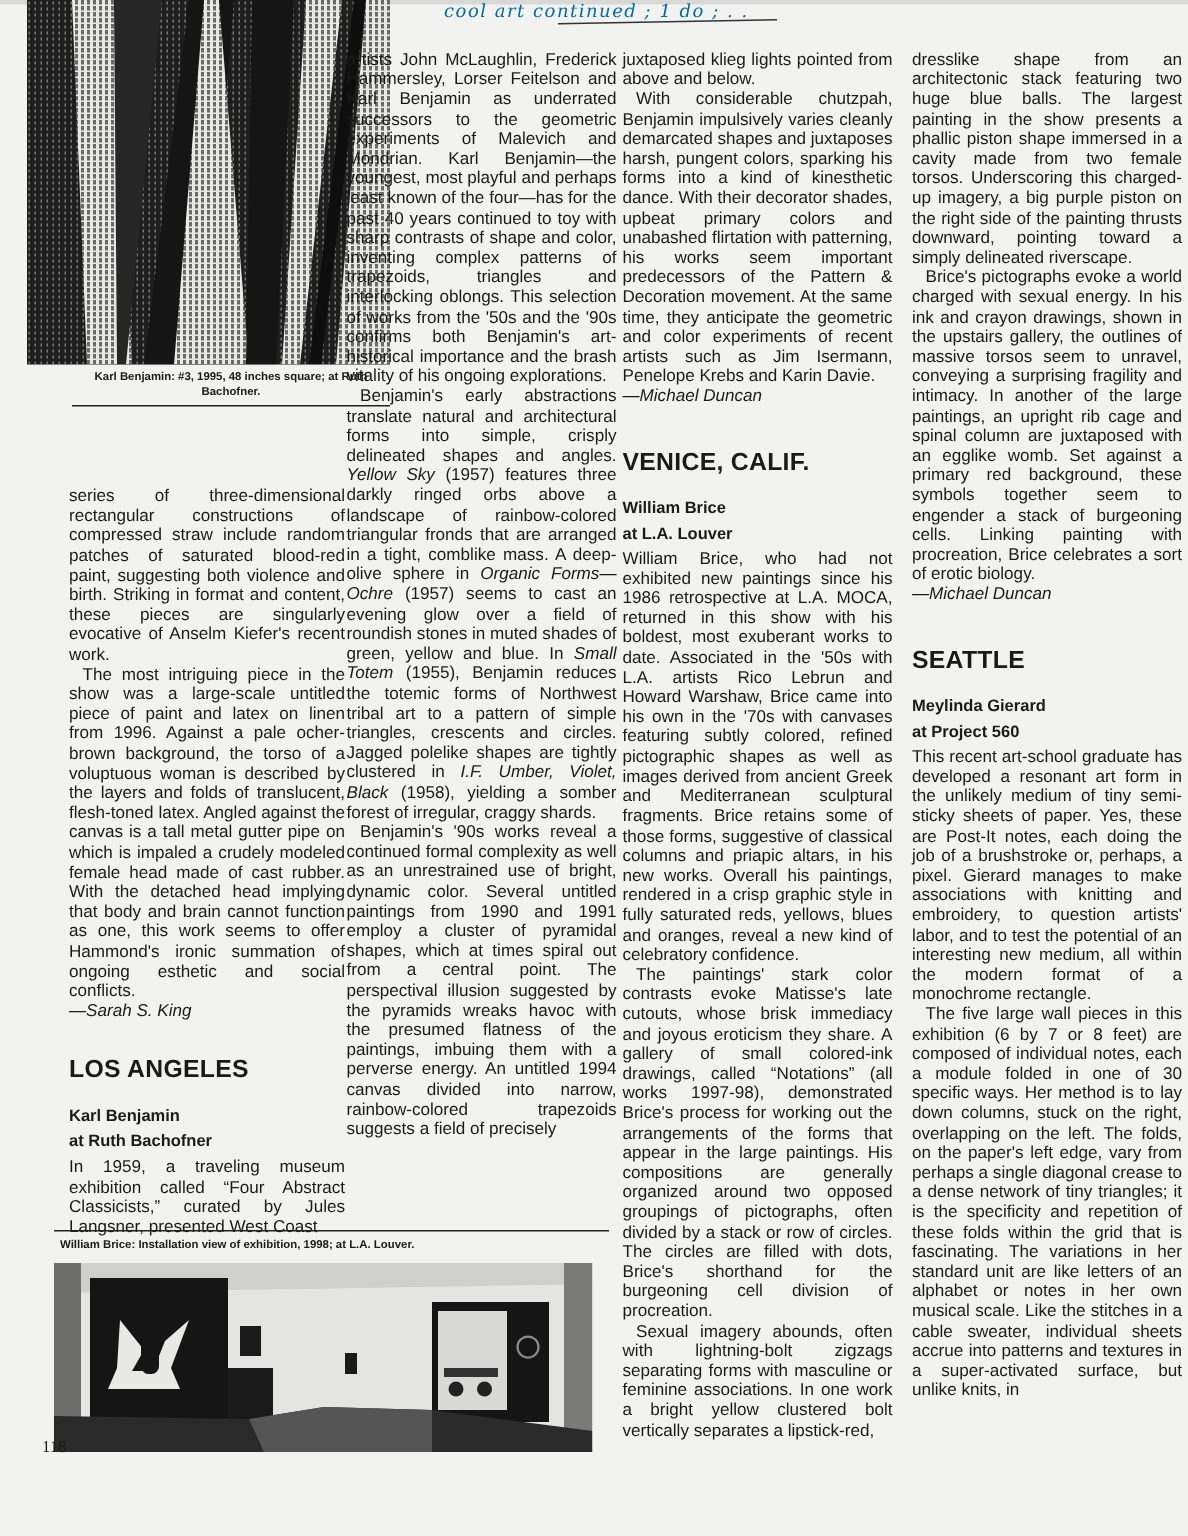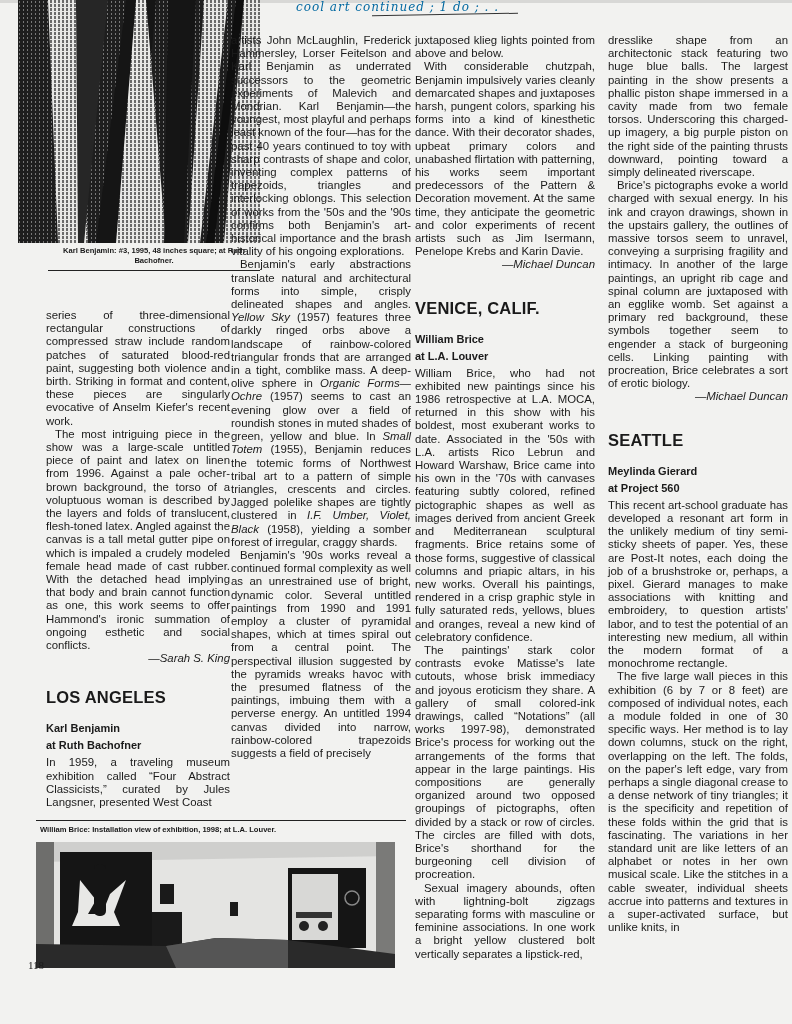--- a/index.html
+++ b/index.html
@@ -11,24 +11,24 @@
   .topbar { position:absolute; left:0; top:0; width:792px; height:3px; background:#d8d8d6; }
   .handwriting {
     position:absolute; left:296px; top:0px; font-family:"DejaVu Serif", serif;
     font-style:italic; font-size:12px; color:#0369a1; letter-spacing:1px; white-space:nowrap;
   }
   .hw-underline { position:absolute; left:372px; top:14px; width:146px; height:1px; background:#333; transform:rotate(-1deg); }
 
   .col { position:absolute; font-size:11.4px; line-height:13.2px; text-align:justify; }
   .col p { margin:0; text-indent:0; }
   .col p.ind { text-indent:9px; }
-  .col .sig { text-align:right; font-style:italic; }
+  .col .sig { font-style:italic; }
   .col em { font-style:italic; }
 
-  .c1 { left:46px; top:309px; width:184px; }
+  .c1 { left:46px; top:325px; width:184px; }
   .c2 { left:231px; top:34px; width:180px; }
   .c3 { left:415px; top:34px; width:180px; }
   .c4 { left:608px; top:34px; width:180px; }
 
   .section { font-weight:bold; font-size:16.5px; line-height:20px; letter-spacing:0.2px; margin:0; }
   .headline { font-weight:bold; font-size:11px; line-height:17px; margin:0; }
 
   .fig1 { position:absolute; left:18px; top:0px; width:242px; height:243px; overflow:hidden; background:#2a2a2a; }
   .fig1 svg { display:block; }
   .cap1 {

